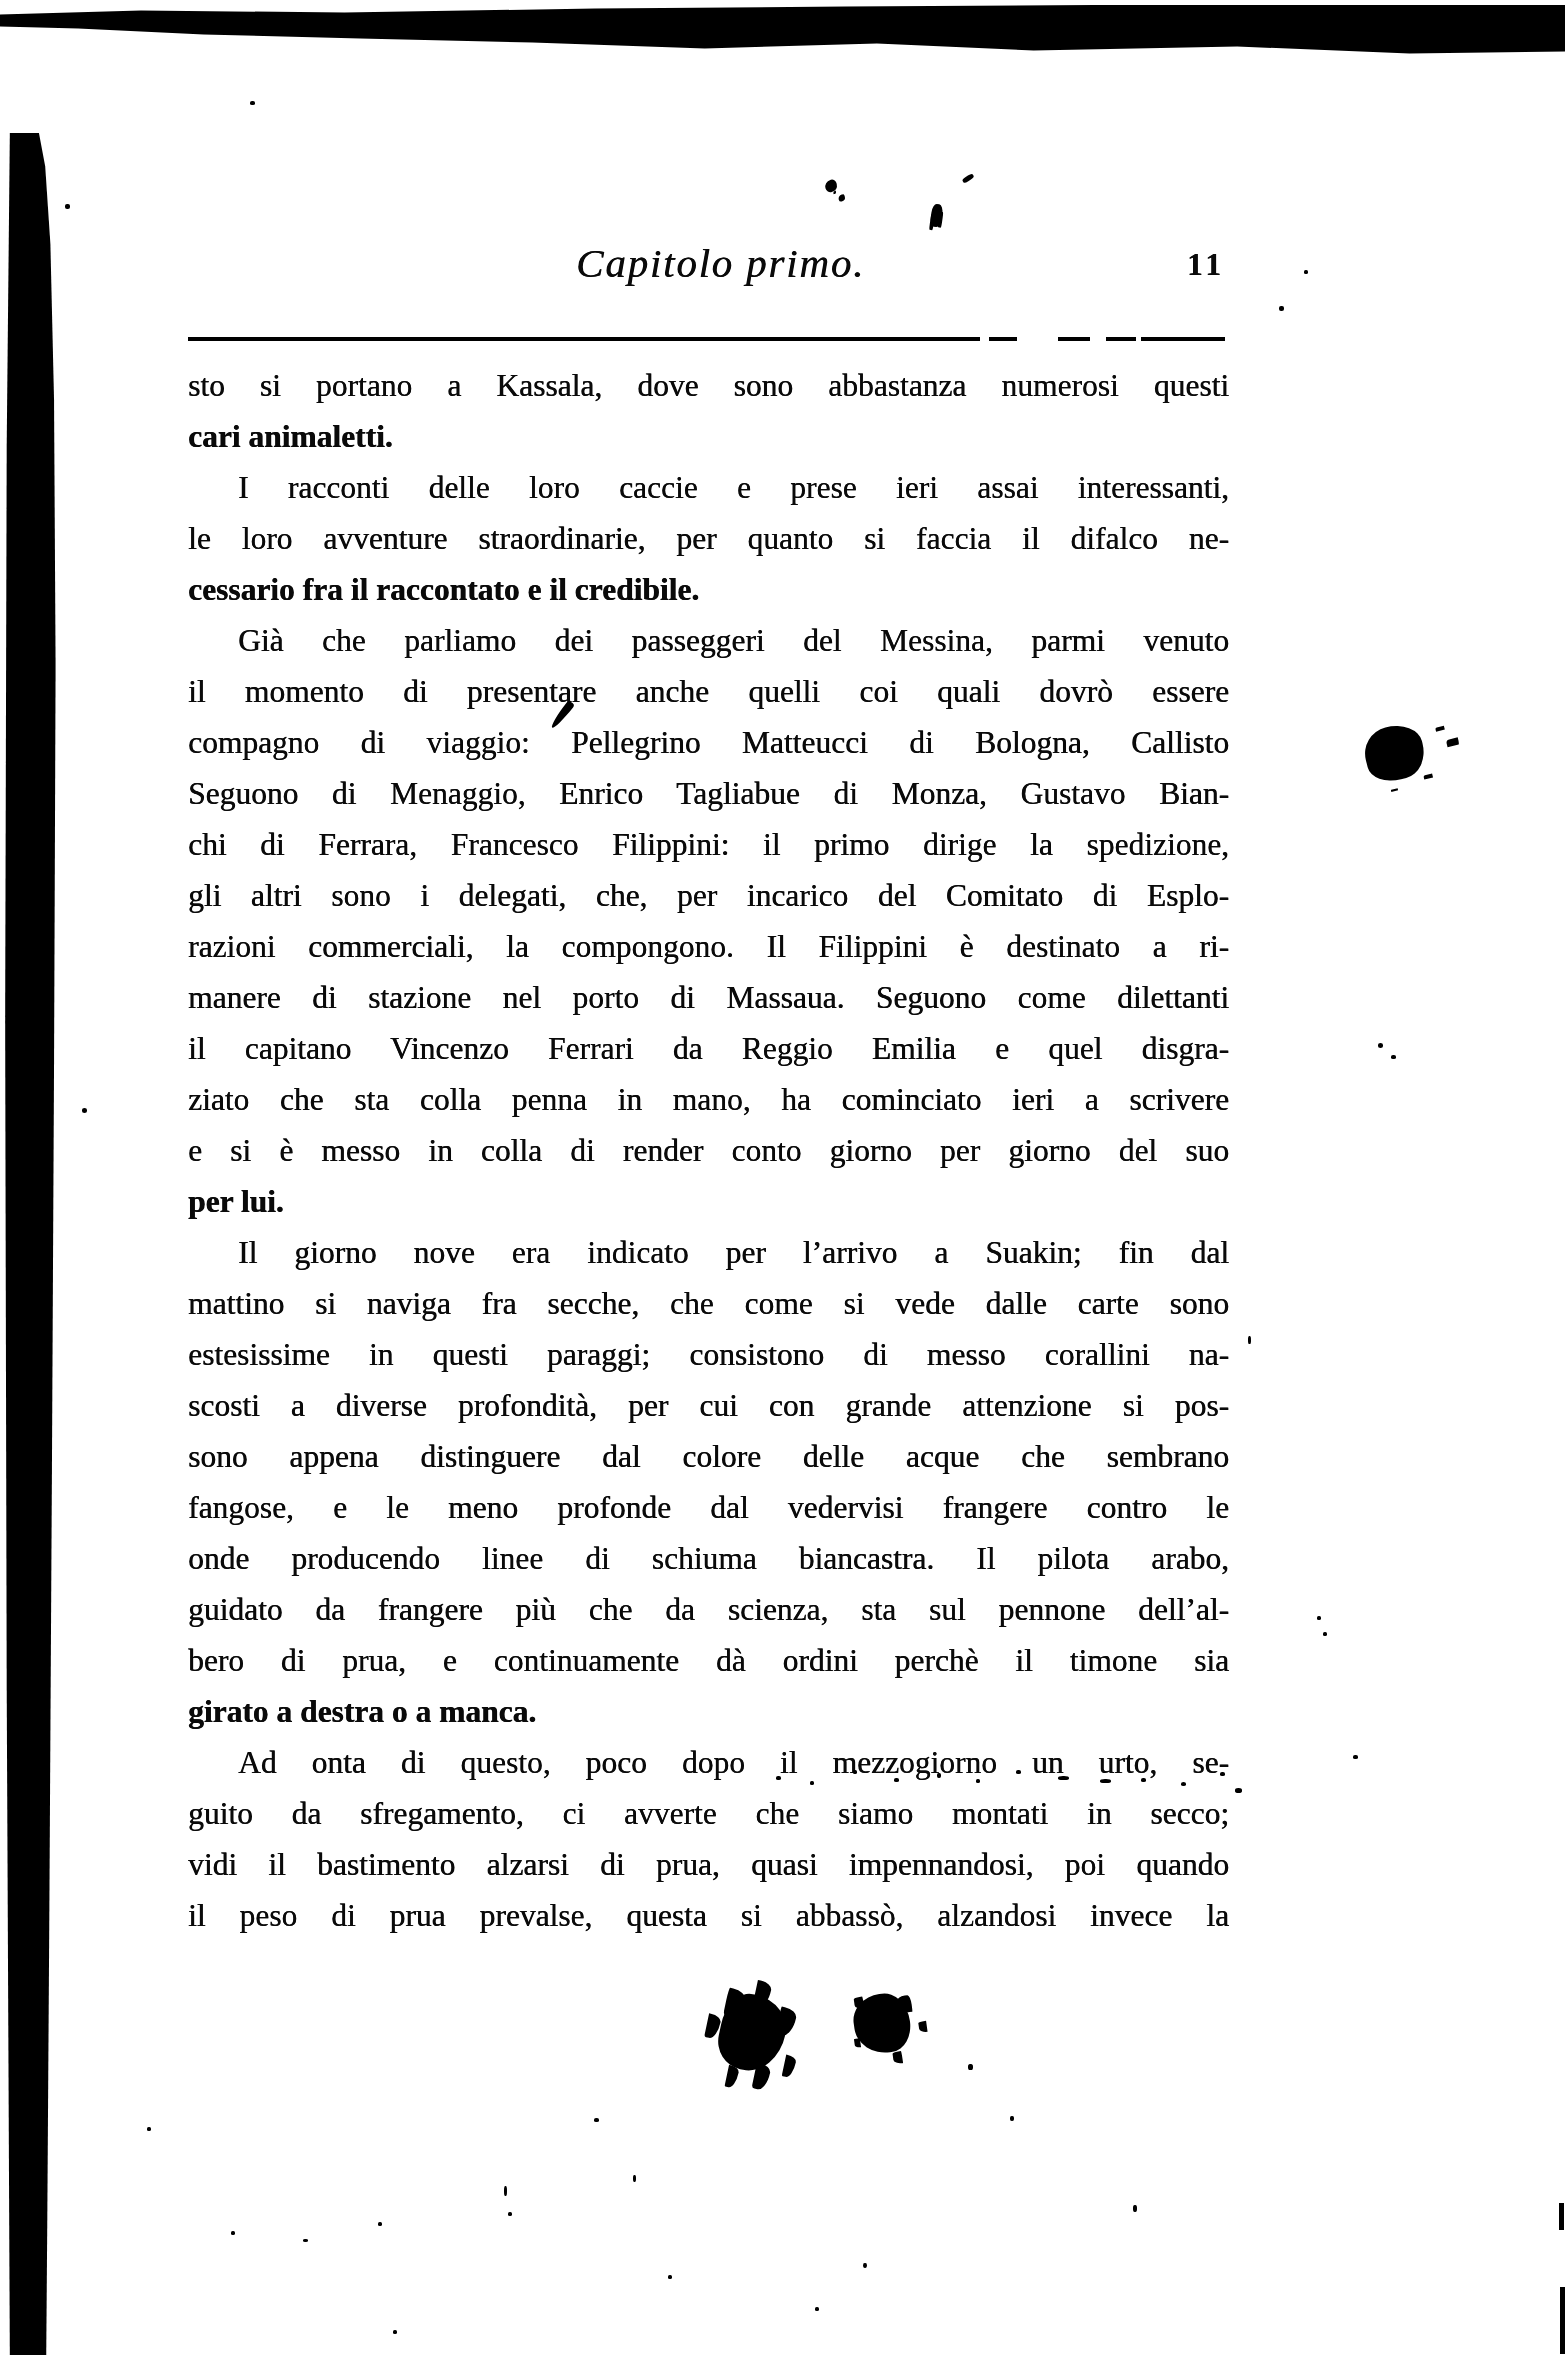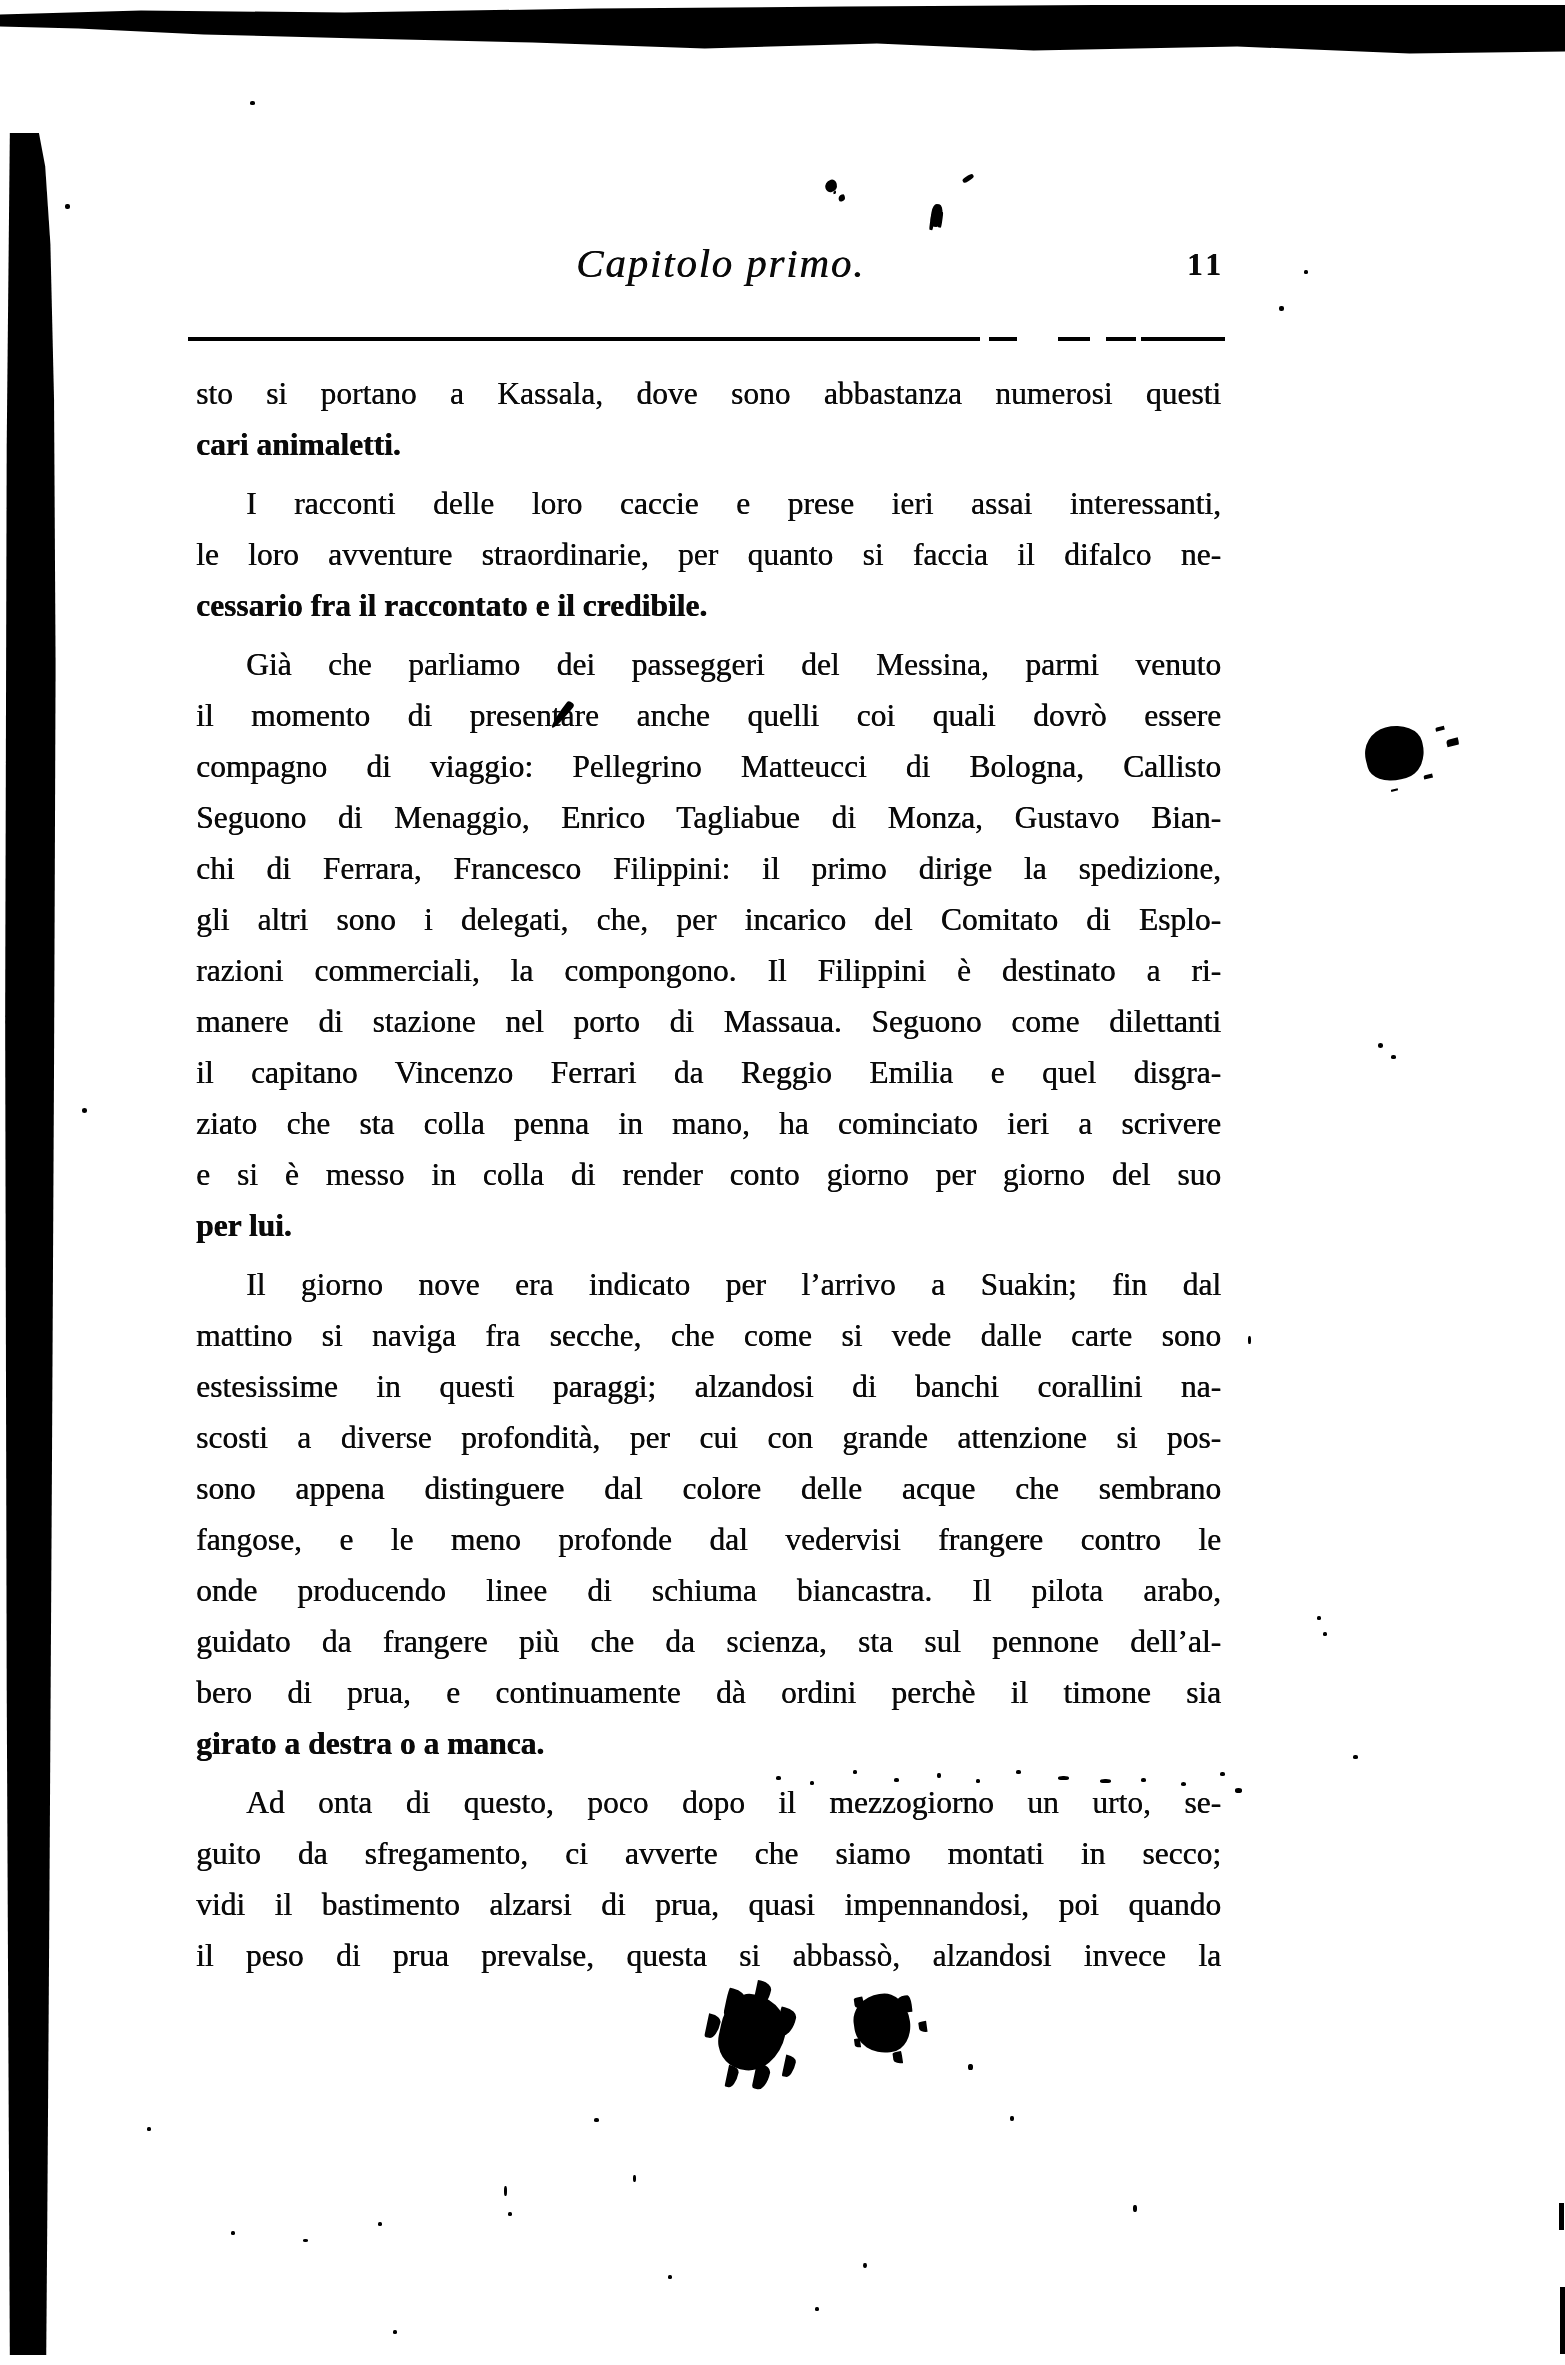--- a/index.html
+++ b/index.html
@@ -51,21 +51,21 @@
   .gap2 { left: 829px;  width: 41px; }
   .gap3 { left: 902px; width: 16px; }
   .gap4 { left: 948px; width: 5.4px; }
 
   
   .body-text {
     position: absolute; left: 188px; top: 360px; width: 1041px;
     font-size: 31.5px;
     text-shadow: 0.4px 0 0 currentColor;
   }
-  .para { margin: 8px; }
+  .para { margin: 0; }
   .line {
     height: 51px; line-height: 51px;
     text-align: justify; text-align-last: justify;
   }
   .line.end { text-align-last: left; font-weight: bold; }
   .line.indent { text-indent: 50px; }
   .em { }
 
   
   .mark { position: absolute; background: #000; }
@@ -152,21 +152,21 @@
         <div class="line"><span>razioni commerciali, la compongono. Il Filippini è destinato a ri-</span></div>
         <div class="line"><span>manere di stazione nel porto di Massaua. Seguono come dilettanti</span></div>
         <div class="line"><span>il capitano Vincenzo Ferrari da Reggio Emilia e quel disgra-</span></div>
         <div class="line"><span>ziato che sta colla penna in mano, ha cominciato ieri a scrivere</span></div>
         <div class="line"><span>e si è messo in colla di render conto giorno per giorno del suo</span></div>
         <div class="line end"><span>per lui.</span></div>
       </div>
       <div class="para">
         <div class="line indent"><span>Il giorno nove era indicato per l’arrivo a Suakin; fin dal</span></div>
         <div class="line"><span>mattino si naviga fra secche, che come si vede dalle carte sono</span></div>
-        <div class="line"><span>estesissime in questi paraggi; alzandosi di banchi corallini na-</span></div>
+        <div class="line"><span>estesissime in questi paraggi; consistono di messo corallini na-</span></div>
         <div class="line"><span>scosti a diverse profondità, per cui con grande attenzione si pos-</span></div>
         <div class="line"><span>sono appena distinguere dal colore delle acque che sembrano</span></div>
         <div class="line"><span>fangose, e le meno profonde dal vedervisi frangere contro le</span></div>
         <div class="line"><span>onde producendo linee di schiuma biancastra. Il pilota arabo,</span></div>
         <div class="line"><span>guidato da frangere più che da scienza, sta sul pennone dell’al-</span></div>
         <div class="line"><span>bero di prua, e continuamente dà ordini perchè il timone sia</span></div>
         <div class="line end"><span>girato a destra o a manca.</span></div>
       </div>
       <div class="para">
         <div class="line indent"><span>Ad onta di questo, poco dopo il mezzogiorno un urto, se-</span></div>

